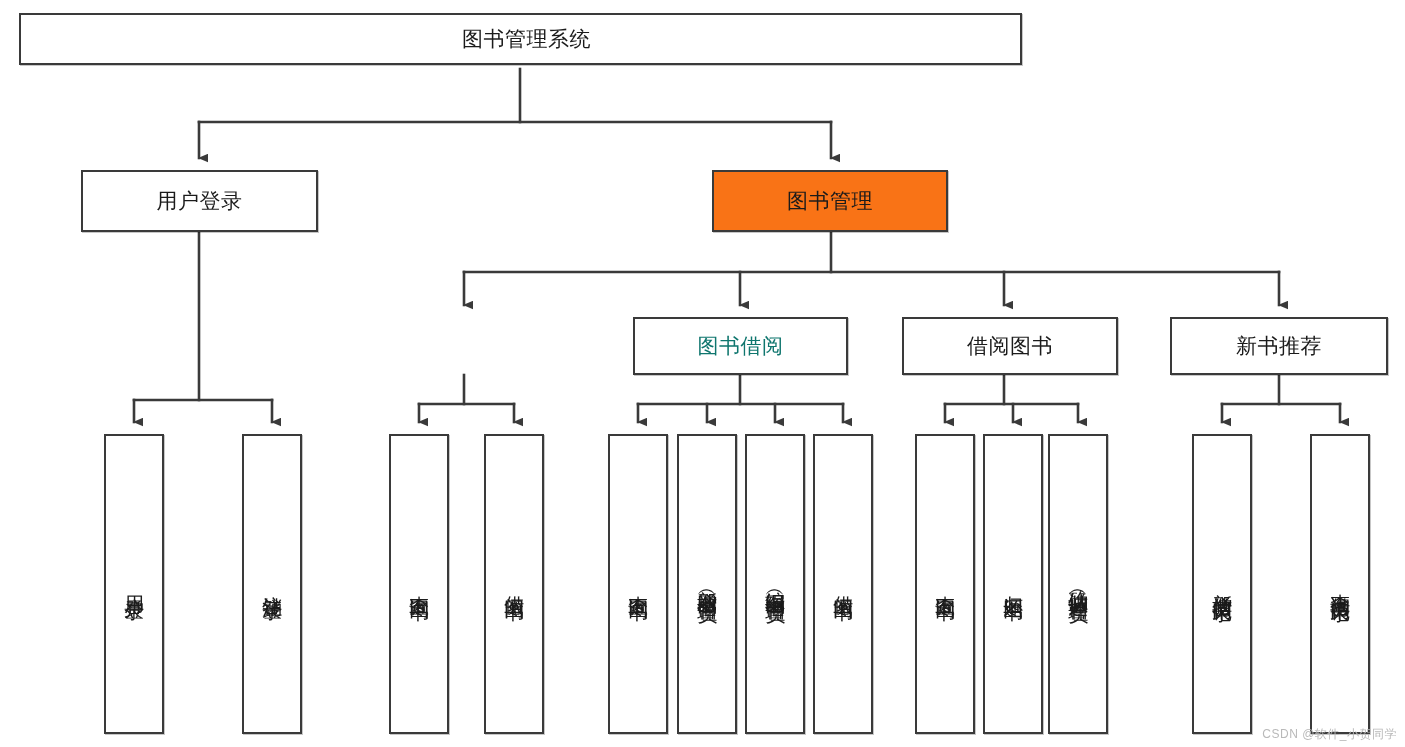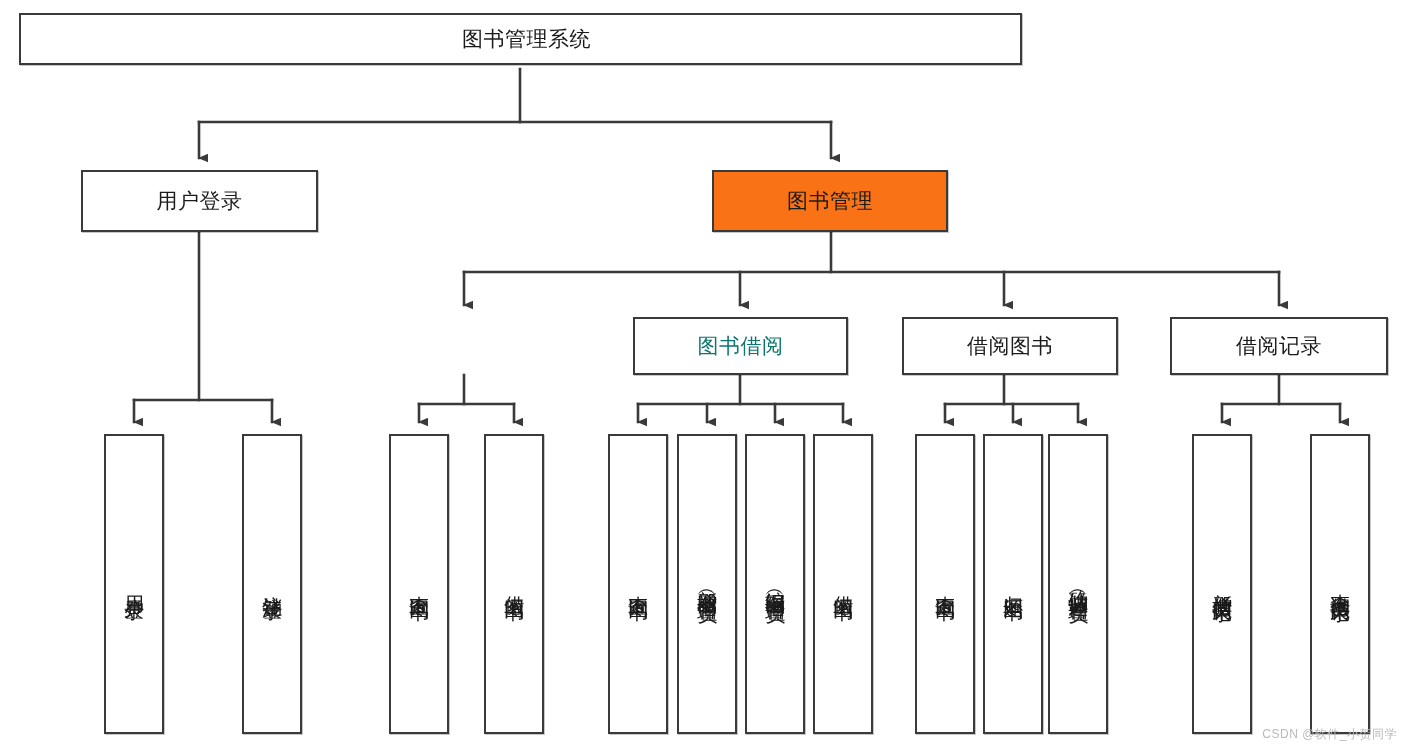--- a/index.html
+++ b/index.html
@@ -142,21 +142,21 @@
     <span class="node-label">图书管理</span>
   </div>
 
   <div class="node-box node-l3" style="left: 633px; top: 317px; width: 215px; height: 58px; border-color: rgb(58, 58, 58); background: rgb(255, 255, 255); color: #0f766e;">
     <span class="node-label">图书借阅</span>
   </div>
   <div class="node-box node-l3" style="left: 902px; top: 317px; width: 216px; height: 58px; border-color: rgb(58, 58, 58); background: rgb(255, 255, 255); color: rgb(27, 27, 27);">
     <span class="node-label">借阅图书</span>
   </div>
   <div class="node-box node-l3" style="left: 1170px; top: 317px; width: 218px; height: 58px; border-color: rgb(58, 58, 58); background: rgb(255, 255, 255); color: rgb(27, 27, 27);">
-    <span class="node-label">借阅记录</span>
+    <span class="node-label">新书推荐</span>
   </div>
 
   <div class="node-box node-leaf" style="left: 104px; top: 434px; width: 60px; height: 300px; border-color: rgb(58, 58, 58); background: rgb(255, 255, 255); color: rgb(27, 27, 27);">
     <span class="node-label">用户登录</span>
   </div>
   <div class="node-box node-leaf" style="left: 242px; top: 434px; width: 60px; height: 300px; border-color: rgb(58, 58, 58); background: rgb(255, 255, 255); color: rgb(27, 27, 27);">
     <span class="node-label">注销登录</span>
   </div>
   <div class="node-box node-leaf" style="left: 389px; top: 434px; width: 60px; height: 300px; border-color: rgb(58, 58, 58); background: rgb(255, 255, 255); color: rgb(27, 27, 27);">
     <span class="node-label">查询图书</span>

